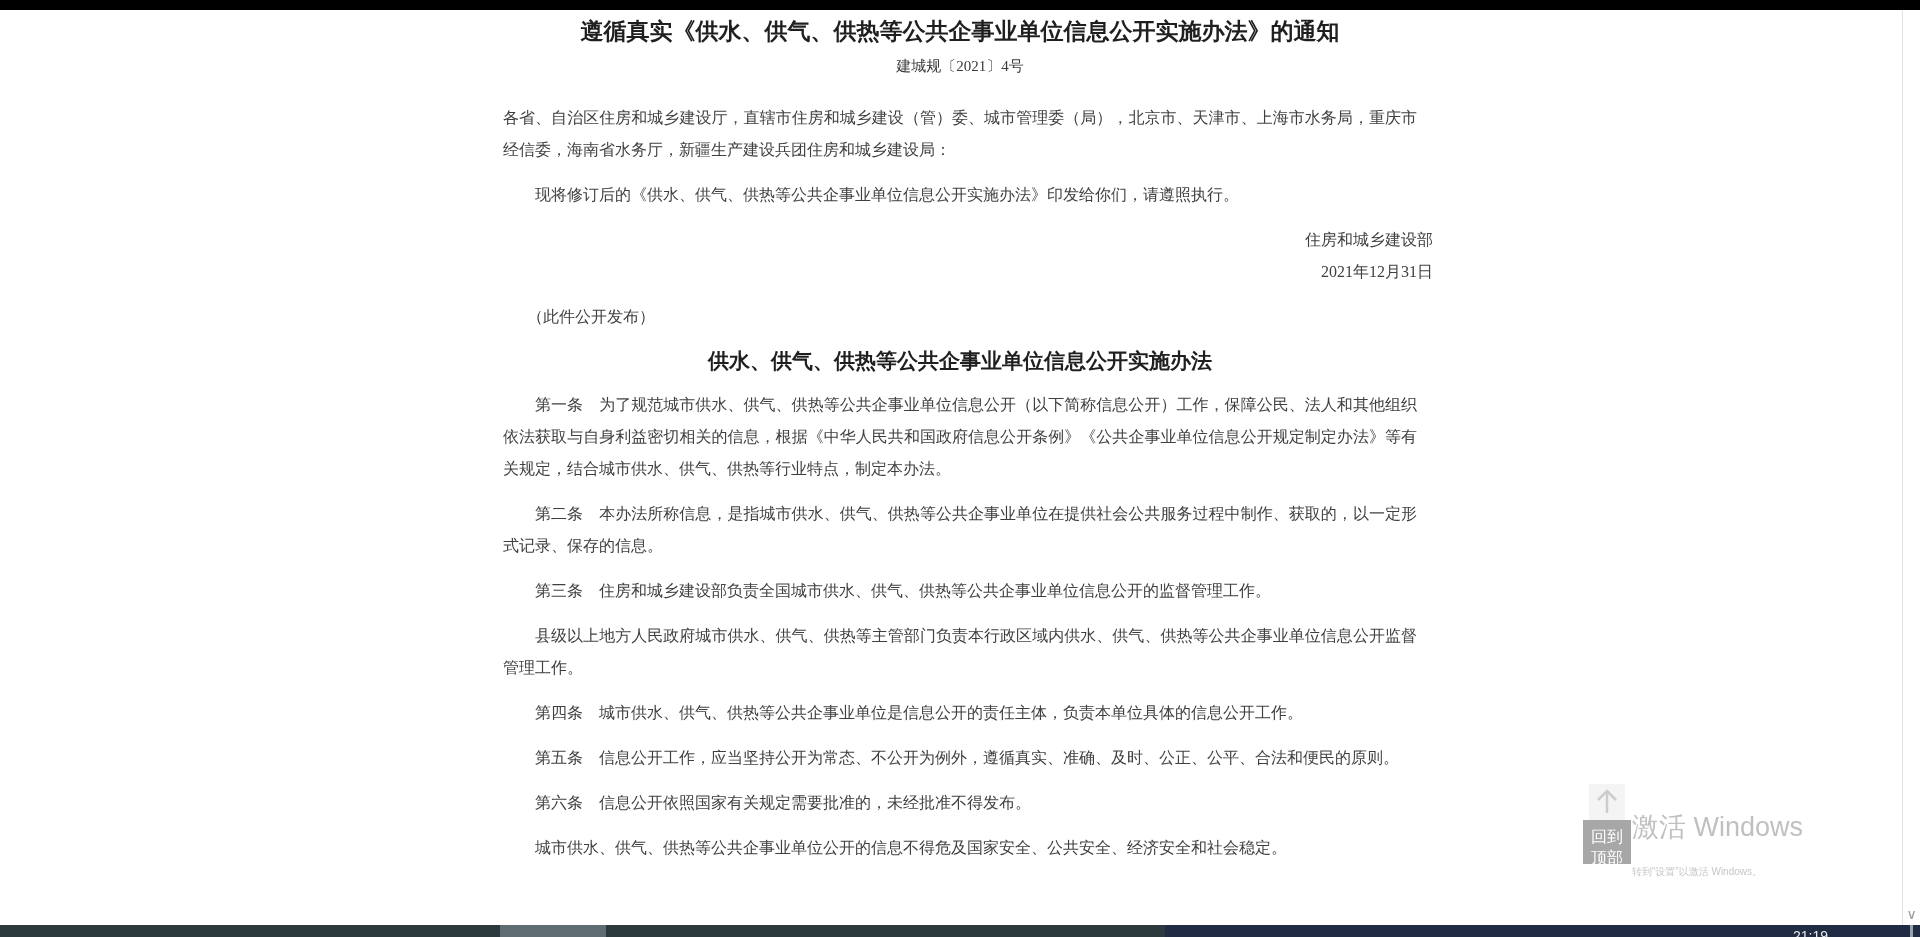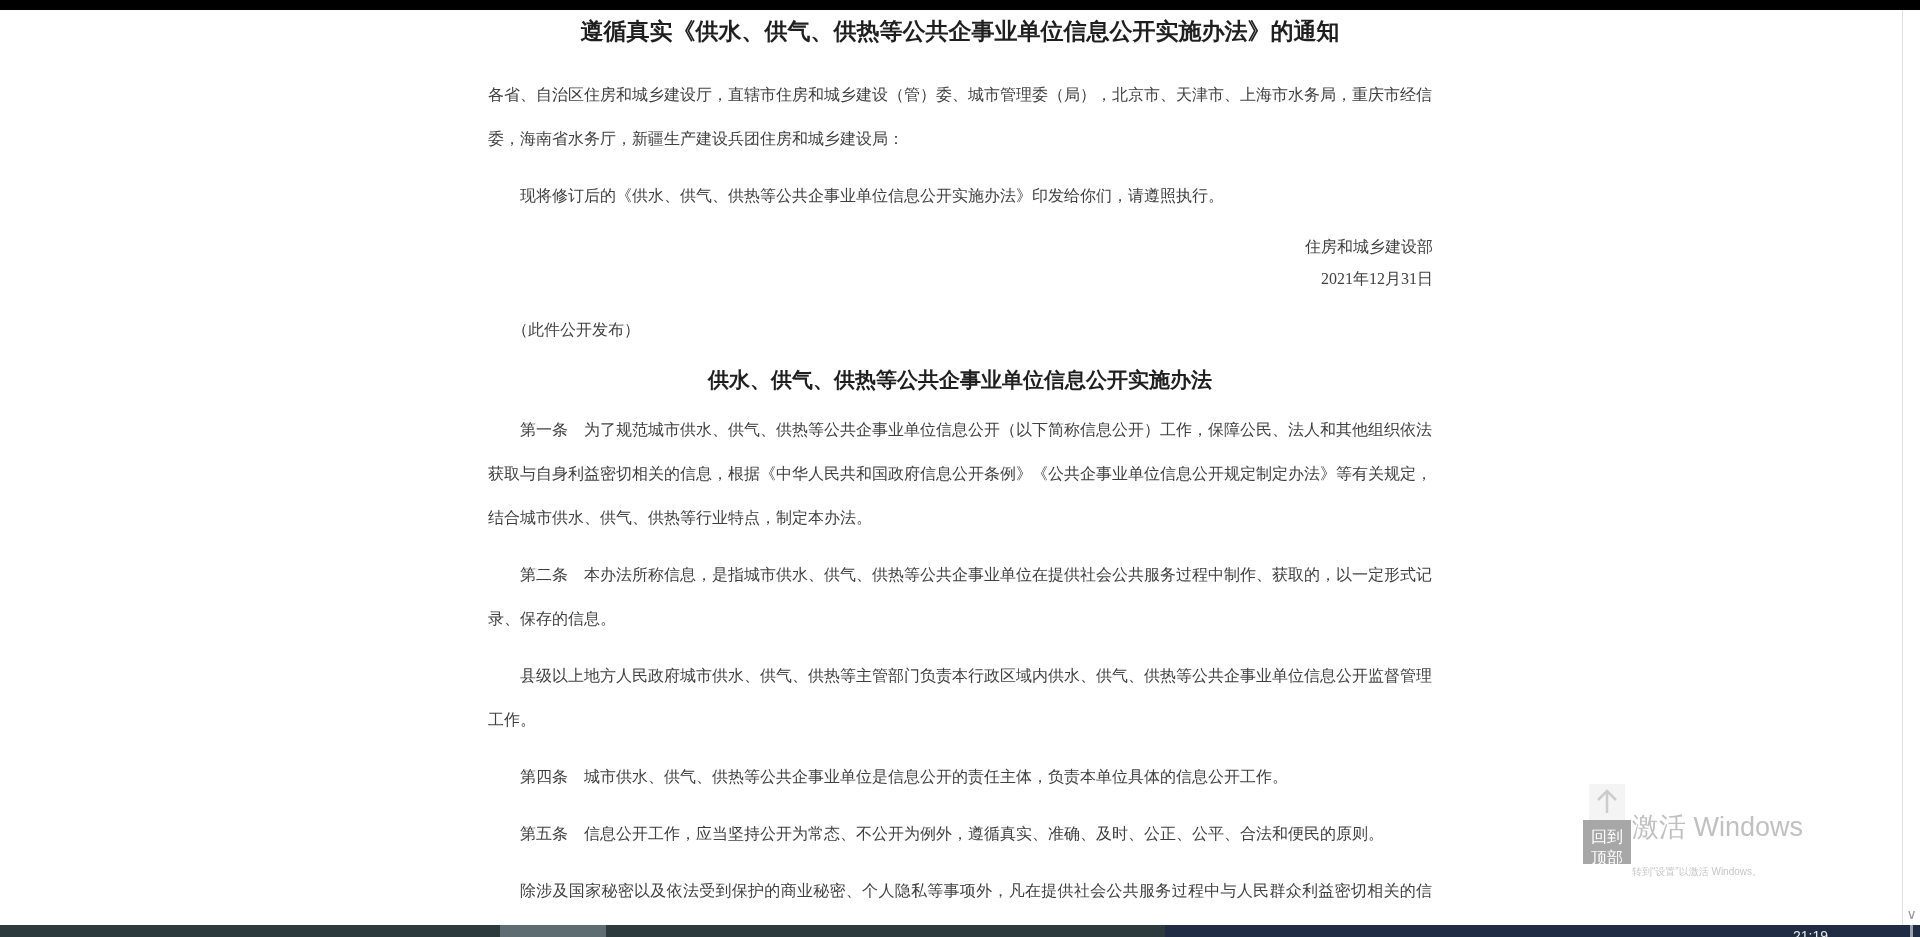--- a/index.html
+++ b/index.html
@@ -18,21 +18,21 @@
   .doc h1 {
     margin-top: 7px;
     font-size: 23px; line-height: 30px; font-weight: bold;
     text-align: center; color: #1f1f1f;
   }
   .doc .doc-number {
     text-align: center; font-size: 15px; line-height: 20px;
     margin-top: 9px; color: #3a3a3a;
   }
   .doc p {
-    font-size: 16px; line-height: 44px; margin: 13px 1px;
+    font-size: 16px; line-height: 32px; margin: 13px 16px;
     text-align: justify;
   }
   .doc p.first { margin-top: 26px; }
   .doc p.indent { text-indent: 2em; }
   .doc p.note-indent { text-indent: 1.5em; }
   .doc .sign { font-size: 16px; line-height: 32px; text-align: right; }
   .doc .sign-block { margin-top: 13px; }
   .doc h2 {
     font-size: 21px; line-height: 30px; font-weight: bold; color: #1f1f1f;
     text-align: center; margin-top: 12px; margin-bottom: 13px;
@@ -99,37 +99,38 @@
 </style>
 </head>
 <body>
 
 <div>
 
   <div class="top-bar"></div>
 
   <div class="doc">
     <h1>遵循真实《供水、供气、供热等公共企事业单位信息公开实施办法》的通知</h1>
+    <div class="doc-number">建城规〔2021〕4号</div>
 
     <p class="first">各省、自治区住房和城乡建设厅，直辖市住房和城乡建设（管）委、城市管理委（局），北京市、天津市、上海市水务局，重庆市经信委，海南省水务厅，新疆生产建设兵团住房和城乡建设局：</p>
     <p class="indent">现将修订后的《供水、供气、供热等公共企事业单位信息公开实施办法》印发给你们，请遵照执行。</p>
 
     <div class="sign sign-block">住房和城乡建设部</div>
     <div class="sign">2021年12月31日</div>
 
     <p class="note-indent">（此件公开发布）</p>
 
     <h2>供水、供气、供热等公共企事业单位信息公开实施办法</h2>
 
     <p class="indent">第一条　为了规范城市供水、供气、供热等公共企事业单位信息公开（以下简称信息公开）工作，保障公民、法人和其他组织依法获取与自身利益密切相关的信息，根据《中华人民共和国政府信息公开条例》《公共企事业单位信息公开规定制定办法》等有关规定，结合城市供水、供气、供热等行业特点，制定本办法。</p>
     <p class="indent">第二条　本办法所称信息，是指城市供水、供气、供热等公共企事业单位在提供社会公共服务过程中制作、获取的，以一定形式记录、保存的信息。</p>
+    <p class="indent">第三条　住房和城乡建设部负责全国城市供水、供气、供热等公共企事业单位信息公开的监督管理工作。</p>
     <p class="indent">县级以上地方人民政府城市供水、供气、供热等主管部门负责本行政区域内供水、供气、供热等公共企事业单位信息公开监督管理工作。</p>
     <p class="indent">第四条　城市供水、供气、供热等公共企事业单位是信息公开的责任主体，负责本单位具体的信息公开工作。</p>
     <p class="indent">第五条　信息公开工作，应当坚持公开为常态、不公开为例外，遵循真实、准确、及时、公正、公平、合法和便民的原则。</p>
-    <p class="indent">除涉及国家秘密以及依法受到保护的商业秘密、个人隐私等事项外，凡在提供社会公共服务过程中与人民群众利益密切相关的信息，均应当予以公开。</p>
     <p class="indent">第六条　信息公开依照国家有关规定需要批准的，未经批准不得发布。</p>
     <p class="indent">城市供水、供气、供热等公共企事业单位公开的信息不得危及国家安全、公共安全、经济安全和社会稳定。</p>
   </div>
 
   <div class="vscrollbar">
     <div class="scroll-down">∨</div>
   </div>
 
   <div class="back-top">
     <div class="arrow-box">

